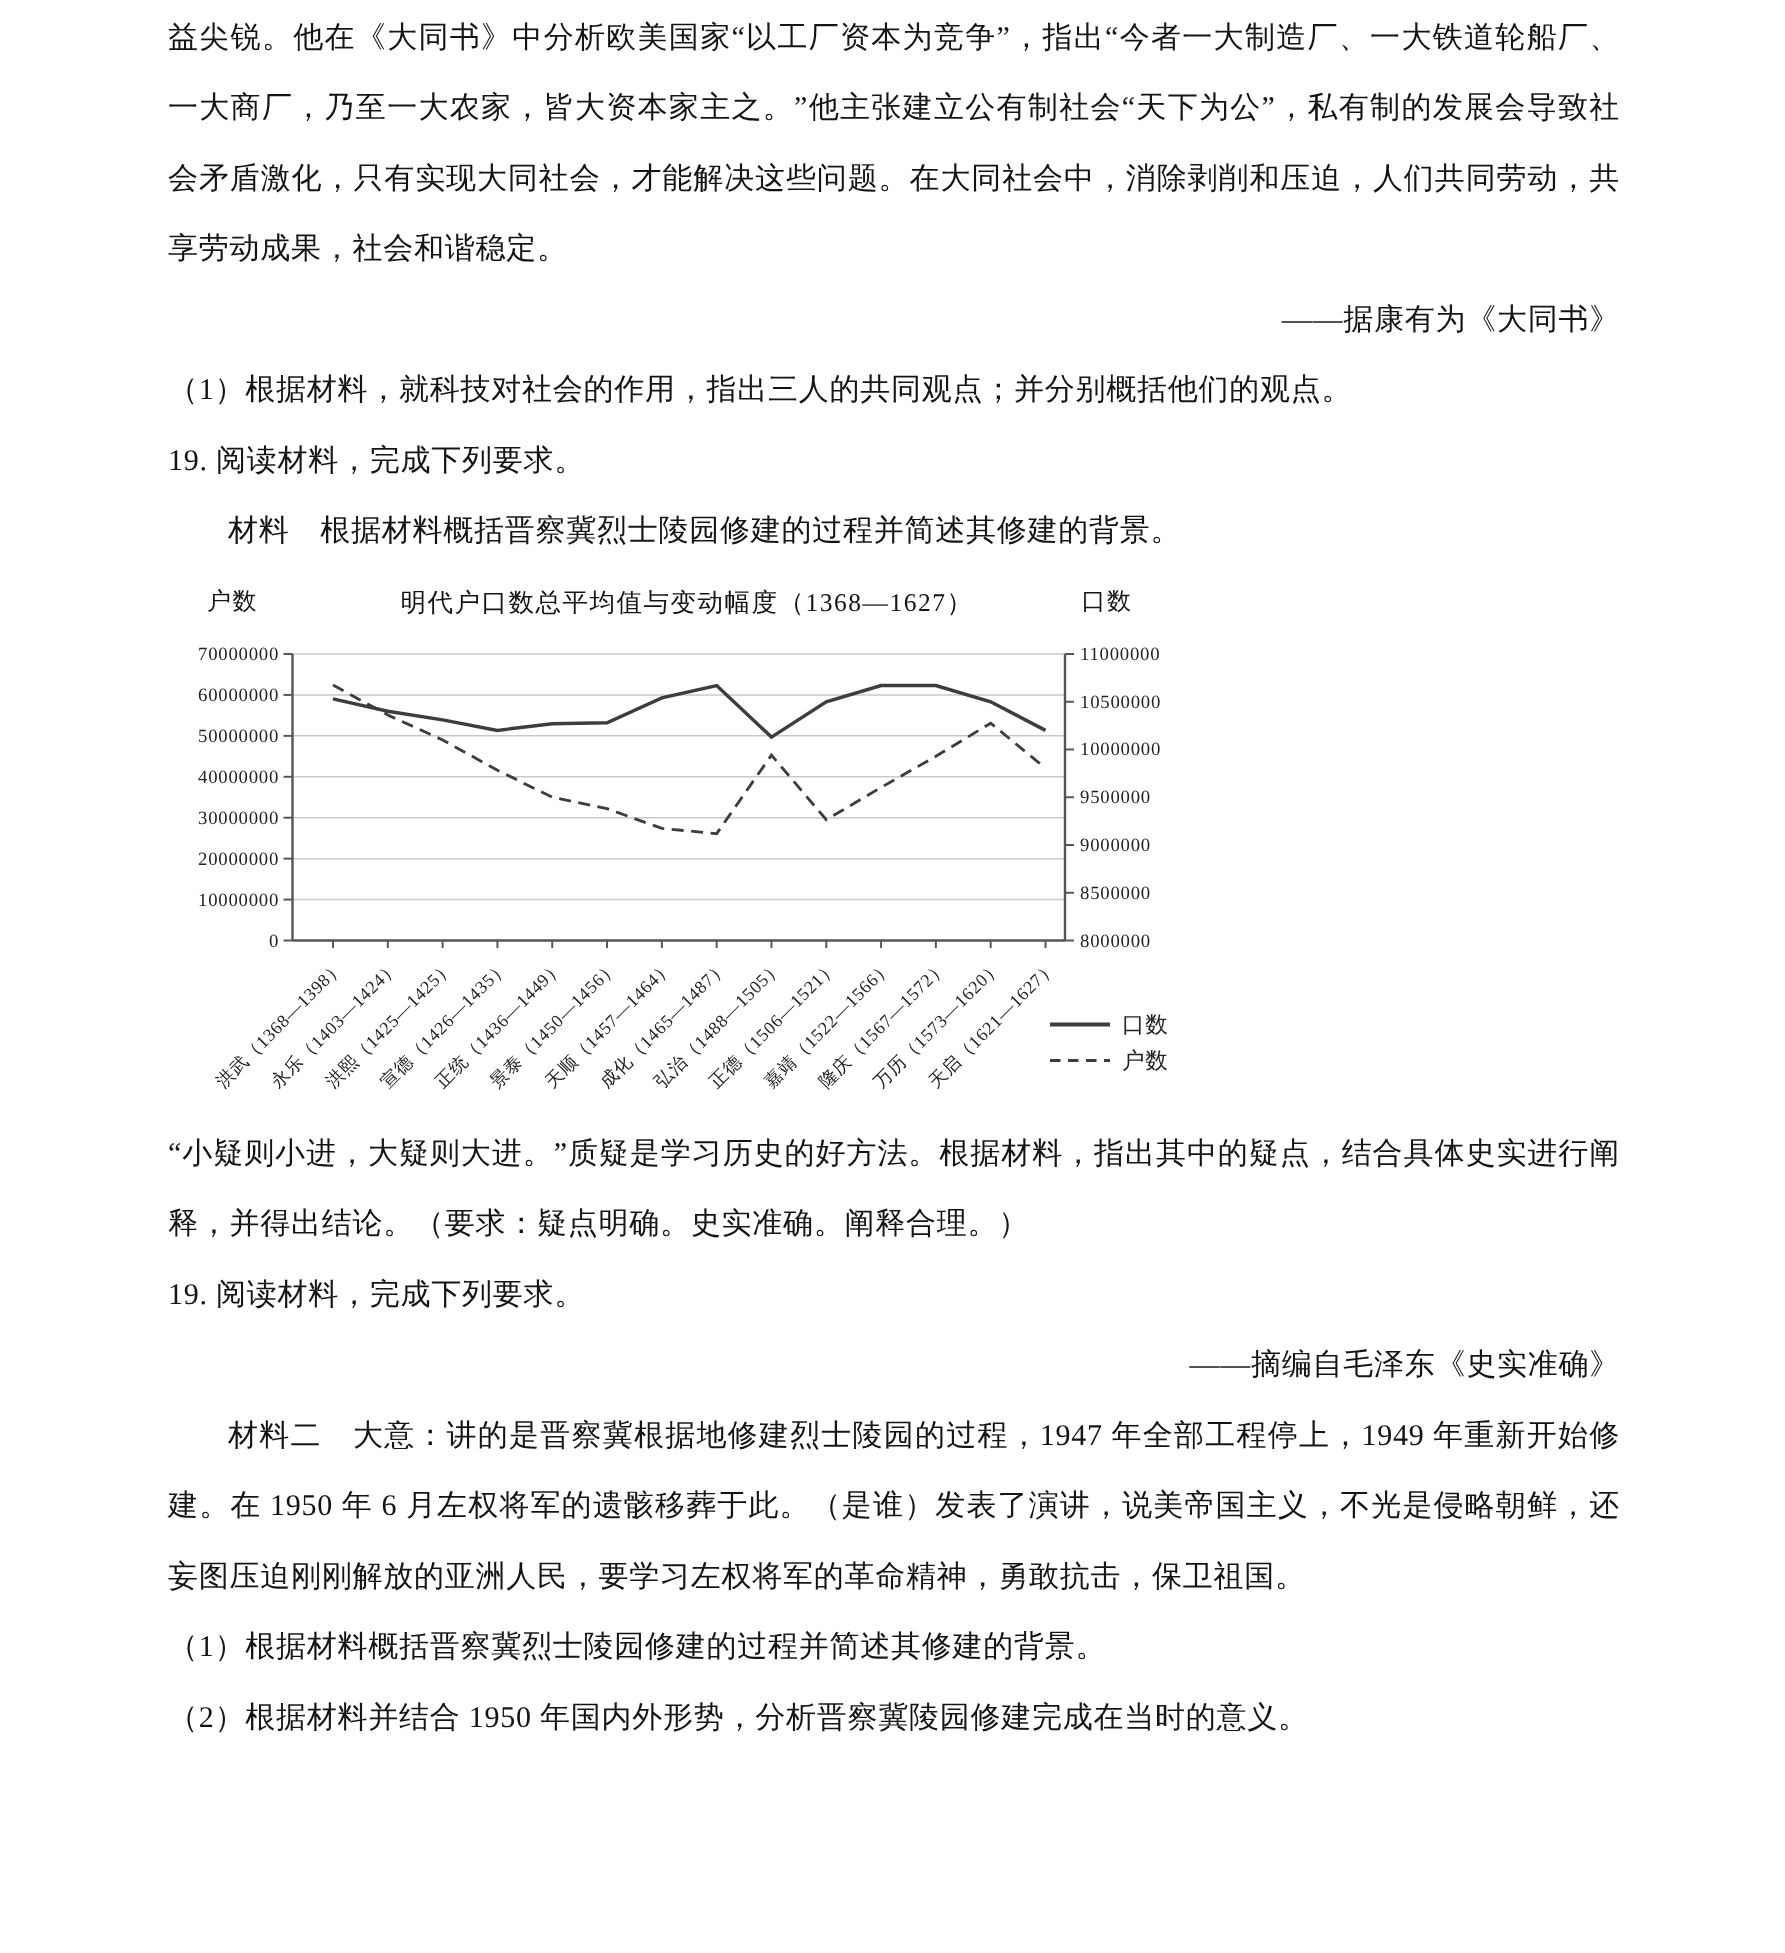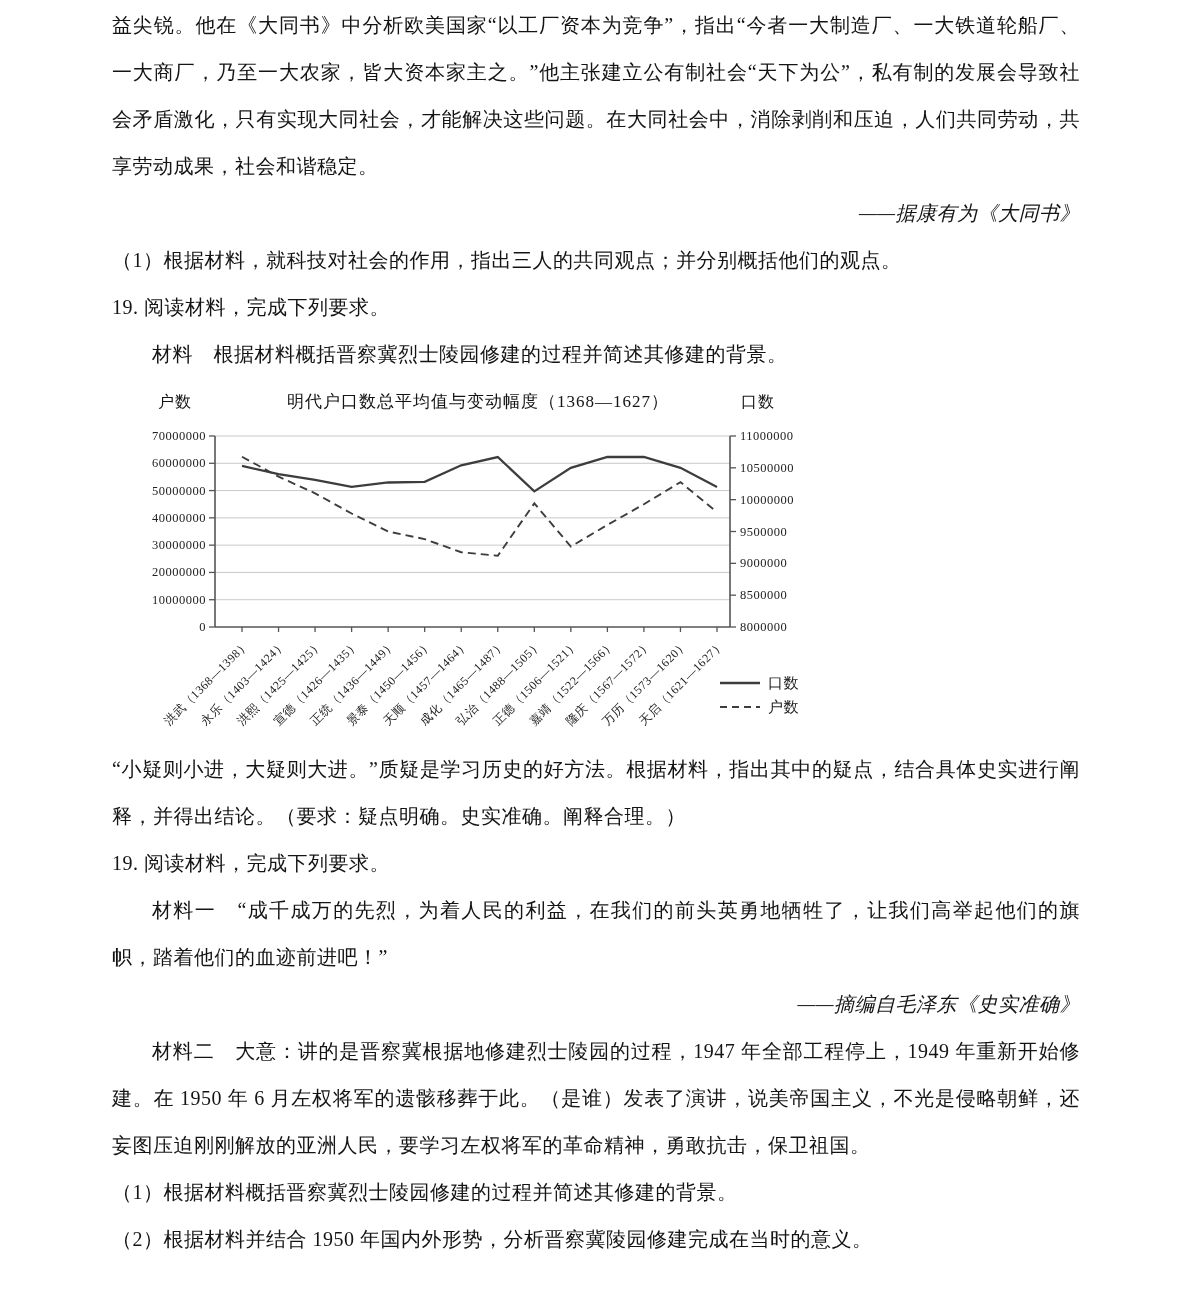--- a/index.html
+++ b/index.html
@@ -11,26 +11,26 @@
     color: #141414;
   }
   .doc {
     margin: 2px 0 0 112px;
     width: 968px;
     font-size: 20px;
     line-height: 47px;
     letter-spacing: 0.5px;
   }
   .doc p { margin: 0; text-align: justify; text-justify: inter-ideograph; }
-  .doc p.src { text-align: right; font-style: italic; }
+  .doc p.src { text-align: right; }
   .doc p.ind { text-indent: 2em; }
   .chart-wrap {
     position: relative;
     width: 660px; height: 368px;
-    margin-left: 36px;
+    margin-left: 16px;
   }
   .chart-head {
     position: relative;
     height: 48px; line-height: 48px;
     font-size: 17px;
     letter-spacing: 1px;
     text-align: center;
   }
   .chart-head .ax-left  { position: absolute; left: 10px;  font-size: 16px; }
   .chart-head .ax-right { position: absolute; left: 593px; font-size: 16px; }
@@ -125,18 +125,17 @@
         <polyline points="94,30.737142857142857 130.53846153846155,50.65571428571428 167.0769230769231,67.30000000000001 203.6153846153846,87.49142857142857 240.15384615384616,105.5 276.6923076923077,113.14 313.2307692307692,126.23714285714286 349.7692307692308,129.78428571428572 386.3076923076923,77.39571428571429 422.84615384615387,120.50714285714285 459.38461538461536,98.95142857142858 495.9230769230769,78.21428571428571 532.4615384615385,56.11285714285714 569,86.12714285714286" fill="none" stroke="#3d3d3d" stroke-width="1.9" stroke-dasharray="8 5"></polyline>
         <line x1="572" x2="612" y1="257" y2="257" stroke="#3d3d3d" stroke-width="2.6"></line>
         <text x="620" y="262" font-size="15">口数</text>
         <line x1="572" x2="612" y1="281" y2="281" stroke="#3d3d3d" stroke-width="1.9" stroke-dasharray="7 5"></line>
         <text x="620" y="286" font-size="15">户数</text>
       </svg>
   </div>
 
   <p>“小疑则小进，大疑则大进。”质疑是学习历史的好方法。根据材料，指出其中的疑点，结合具体史实进行阐释，并得出结论。（要求：疑点明确。史实准确。阐释合理。）</p>
   <p>19. 阅读材料，完成下列要求。</p>
-  <p class="ind">材料一　“成千成万的先烈，为着人民的利益，在我们的前头英勇地牺牲了，让我们高举起他们的旗帜，踏着他们的血迹前进吧！”</p>
   <p class="src">——摘编自毛泽东《史实准确》</p>
   <p class="ind">材料二　大意：讲的是晋察冀根据地修建烈士陵园的过程，1947 年全部工程停上，1949 年重新开始修建。在 1950 年 6 月左权将军的遗骸移葬于此。（是谁）发表了演讲，说美帝国主义，不光是侵略朝鲜，还妄图压迫刚刚解放的亚洲人民，要学习左权将军的革命精神，勇敢抗击，保卫祖国。</p>
   <p>（1）根据材料概括晋察冀烈士陵园修建的过程并简述其修建的背景。</p>
   <p>（2）根据材料并结合 1950 年国内外形势，分析晋察冀陵园修建完成在当时的意义。</p>
 </div>
 
 </body></html>

